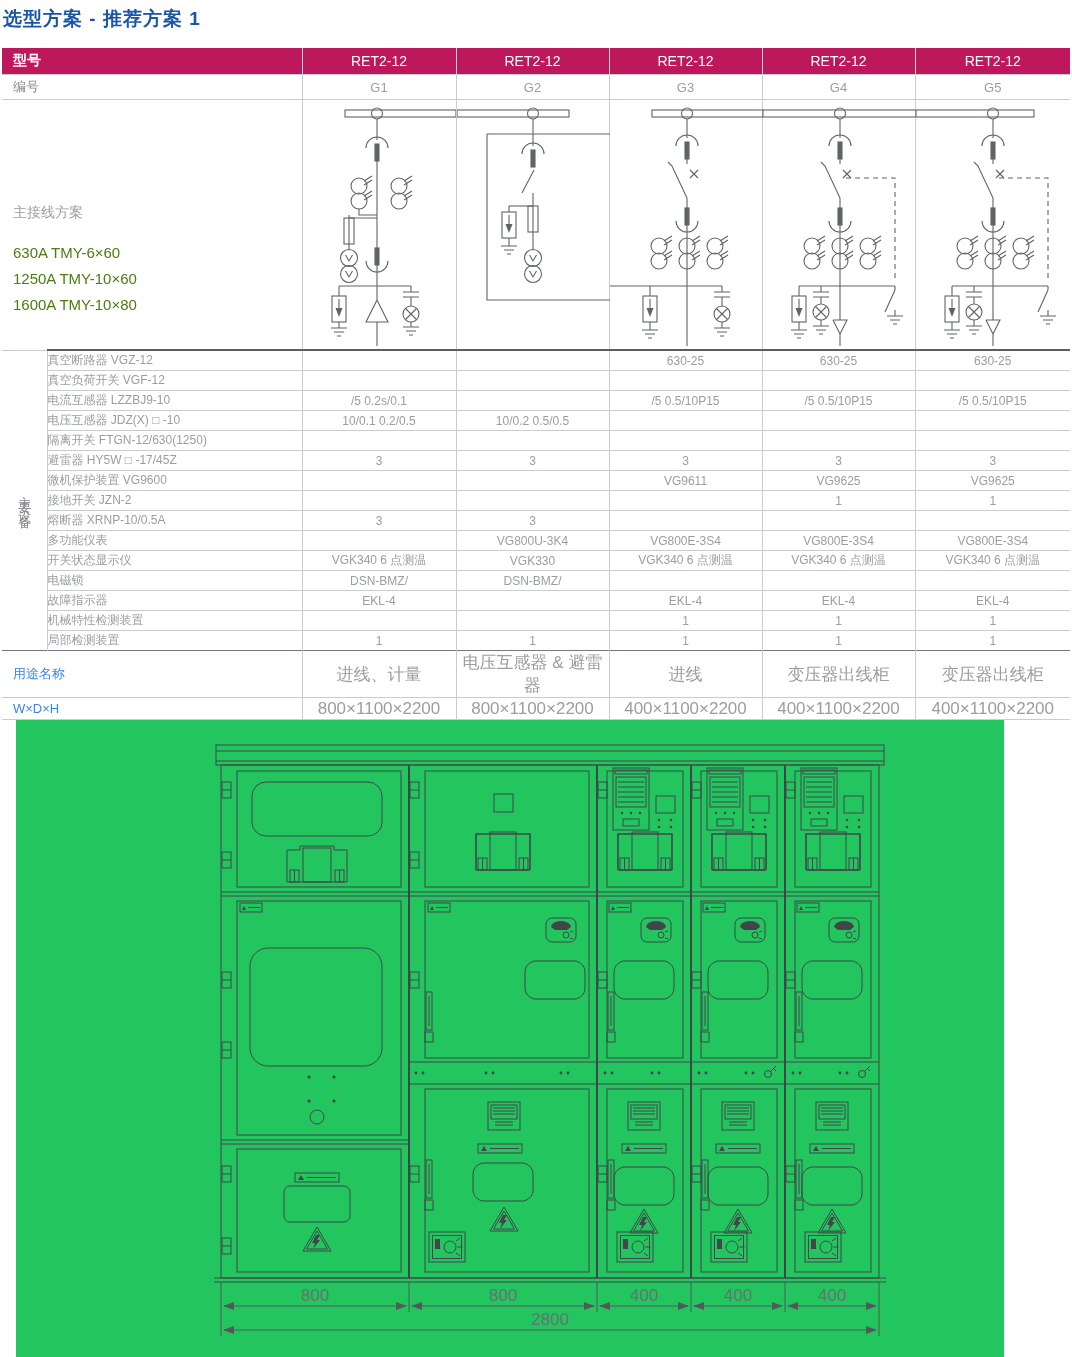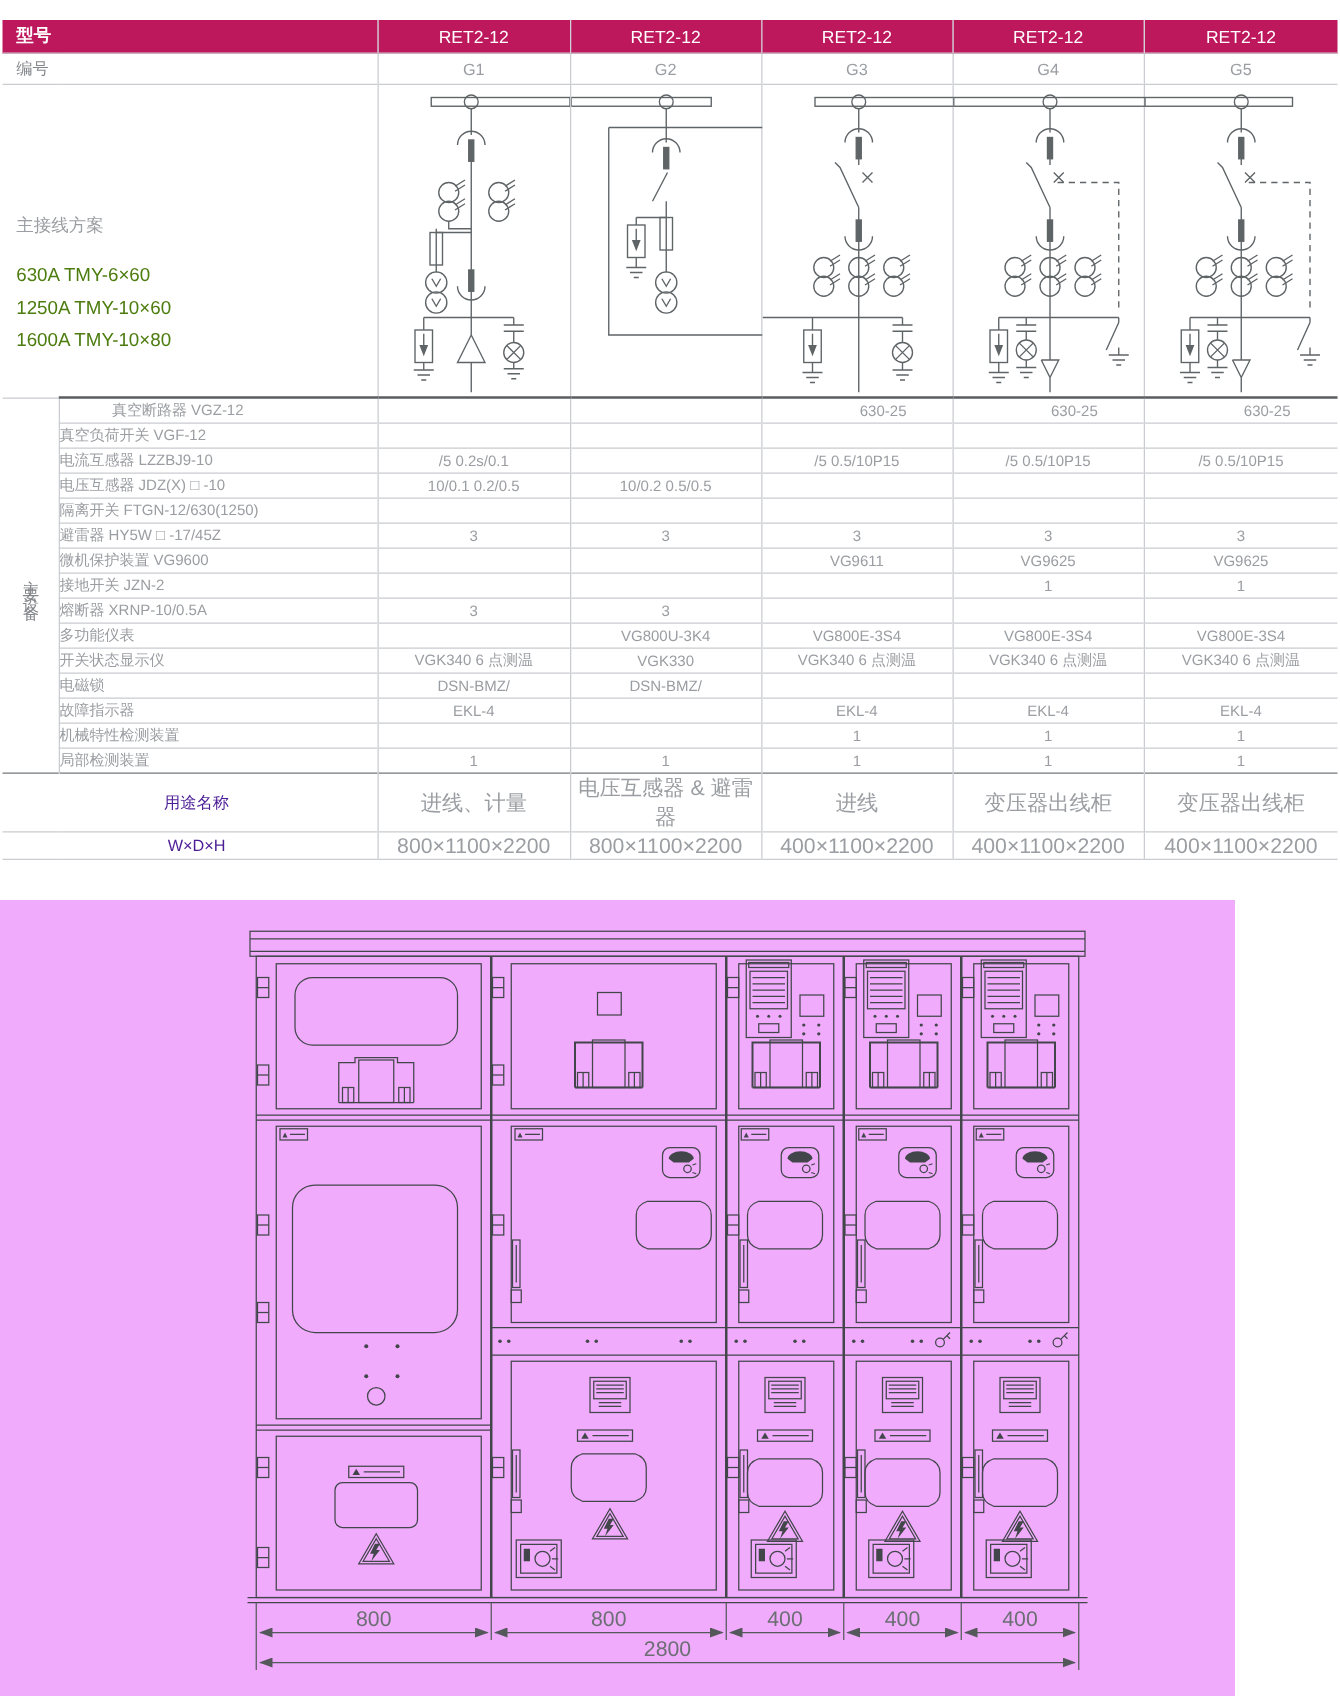--- a/index.html
+++ b/index.html
@@ -17,32 +17,32 @@
   tr.nrow td.nlabel{padding-left:11px;color:#84878b;font-size:13px;}
   tr.nrow td.nval{text-align:center;border-left:1px solid #c9ccd0;font-size:13px;}
   
   tr.srow td{border-top:1px solid #c9ccd0;height:248px;}
   td.schemecell{vertical-align:top;color:#8f9296;}
   .scheme-title{padding:72px 0 0 11px;font-size:14px;margin-bottom:18px;}
   .busbar-spec{padding-left:11px;font-size:15px;line-height:26px;color:#4d7c0f;}
   td.diagcell{border-left:1px solid #c9ccd0;text-align:center;vertical-align:top;}
   
   tr.erow td{height:19px;border-top:1px solid #c9ccd0;}
-  tr.erow td.sectop{border-top:2px solid #5a5e62;padding-left:42px;}
+  tr.erow td.sectop{border-top:2px solid #5a5e62;}
   td.grp{border-top:2px solid #5a5e62;border-right:1px solid #c9ccd0;text-align:center;vertical-align:middle;}
   .vtext{writing-mode:vertical-rl;text-orientation:upright;letter-spacing:7px;font-size:13px;color:#84878b;}
   td.eqn{padding-left:14px;color:#84878b;font-size:12.5px;white-space:nowrap;overflow:hidden;}
   td.val{text-align:center;border-left:1px solid #c9ccd0;}
   
   tr.urow td,tr.drow td{height:21px;border-top:1px solid #75797d;}
   tr.drow td{border-top:1px solid #c9ccd0;border-bottom:1px solid #c9ccd0;}
-  tr.urow td.lbl,tr.drow td.lbl{padding-left:11px;color:#4c1d95;font-size:13px;text-align:center;}
+  tr.urow td.lbl,tr.drow td.lbl{padding-left:11px;color:#3b82f6;font-size:13px;}
   tr.urow td.val,tr.drow td.val{font-size:17px;}
   
-  .panel{position:absolute;left:0;top:720px;width:988px;height:637px;background:#f0abfc;}
+  .panel{position:absolute;left:16px;top:720px;width:988px;height:637px;background:#22c55e;}
   svg text{font-family:"Liberation Sans","DejaVu Sans",sans-serif;}
 </style>
 </head>
 <body>
 
 <svg width="0" height="0" style="position:absolute" aria-hidden="true">
   <defs>
     <marker id="arr" markerWidth="11" markerHeight="8" refX="10" refY="4" orient="auto-start-reverse">
       <path d="M0,0 L11,4 L0,8 Z" fill="#55585b" stroke="none"></path>
     </marker>
@@ -164,20 +164,21 @@
       <rect x="3.5" y="3.5" width="29" height="23"></rect>
       <rect x="6" y="7" width="5" height="10" fill="#42464a" stroke="none"></rect>
       <circle cx="21" cy="15" r="6"></circle>
       <path d="M27,9 l4,-3 M28.5,15 h5 M27,21 l4,3"></path>
     </g>
   </defs>
 </svg>
 
 <div class="page">
 
+  <h1 class="title">选型方案 - 推荐方案 1</h1>
 
   <table class="sel">
     <colgroup>
         <col style="width:45px">
         <col style="width:255px">
         <col style="width:154px">
         <col style="width:153px">
         <col style="width:153px">
         <col style="width:153px">
         <col style="width:155px">

